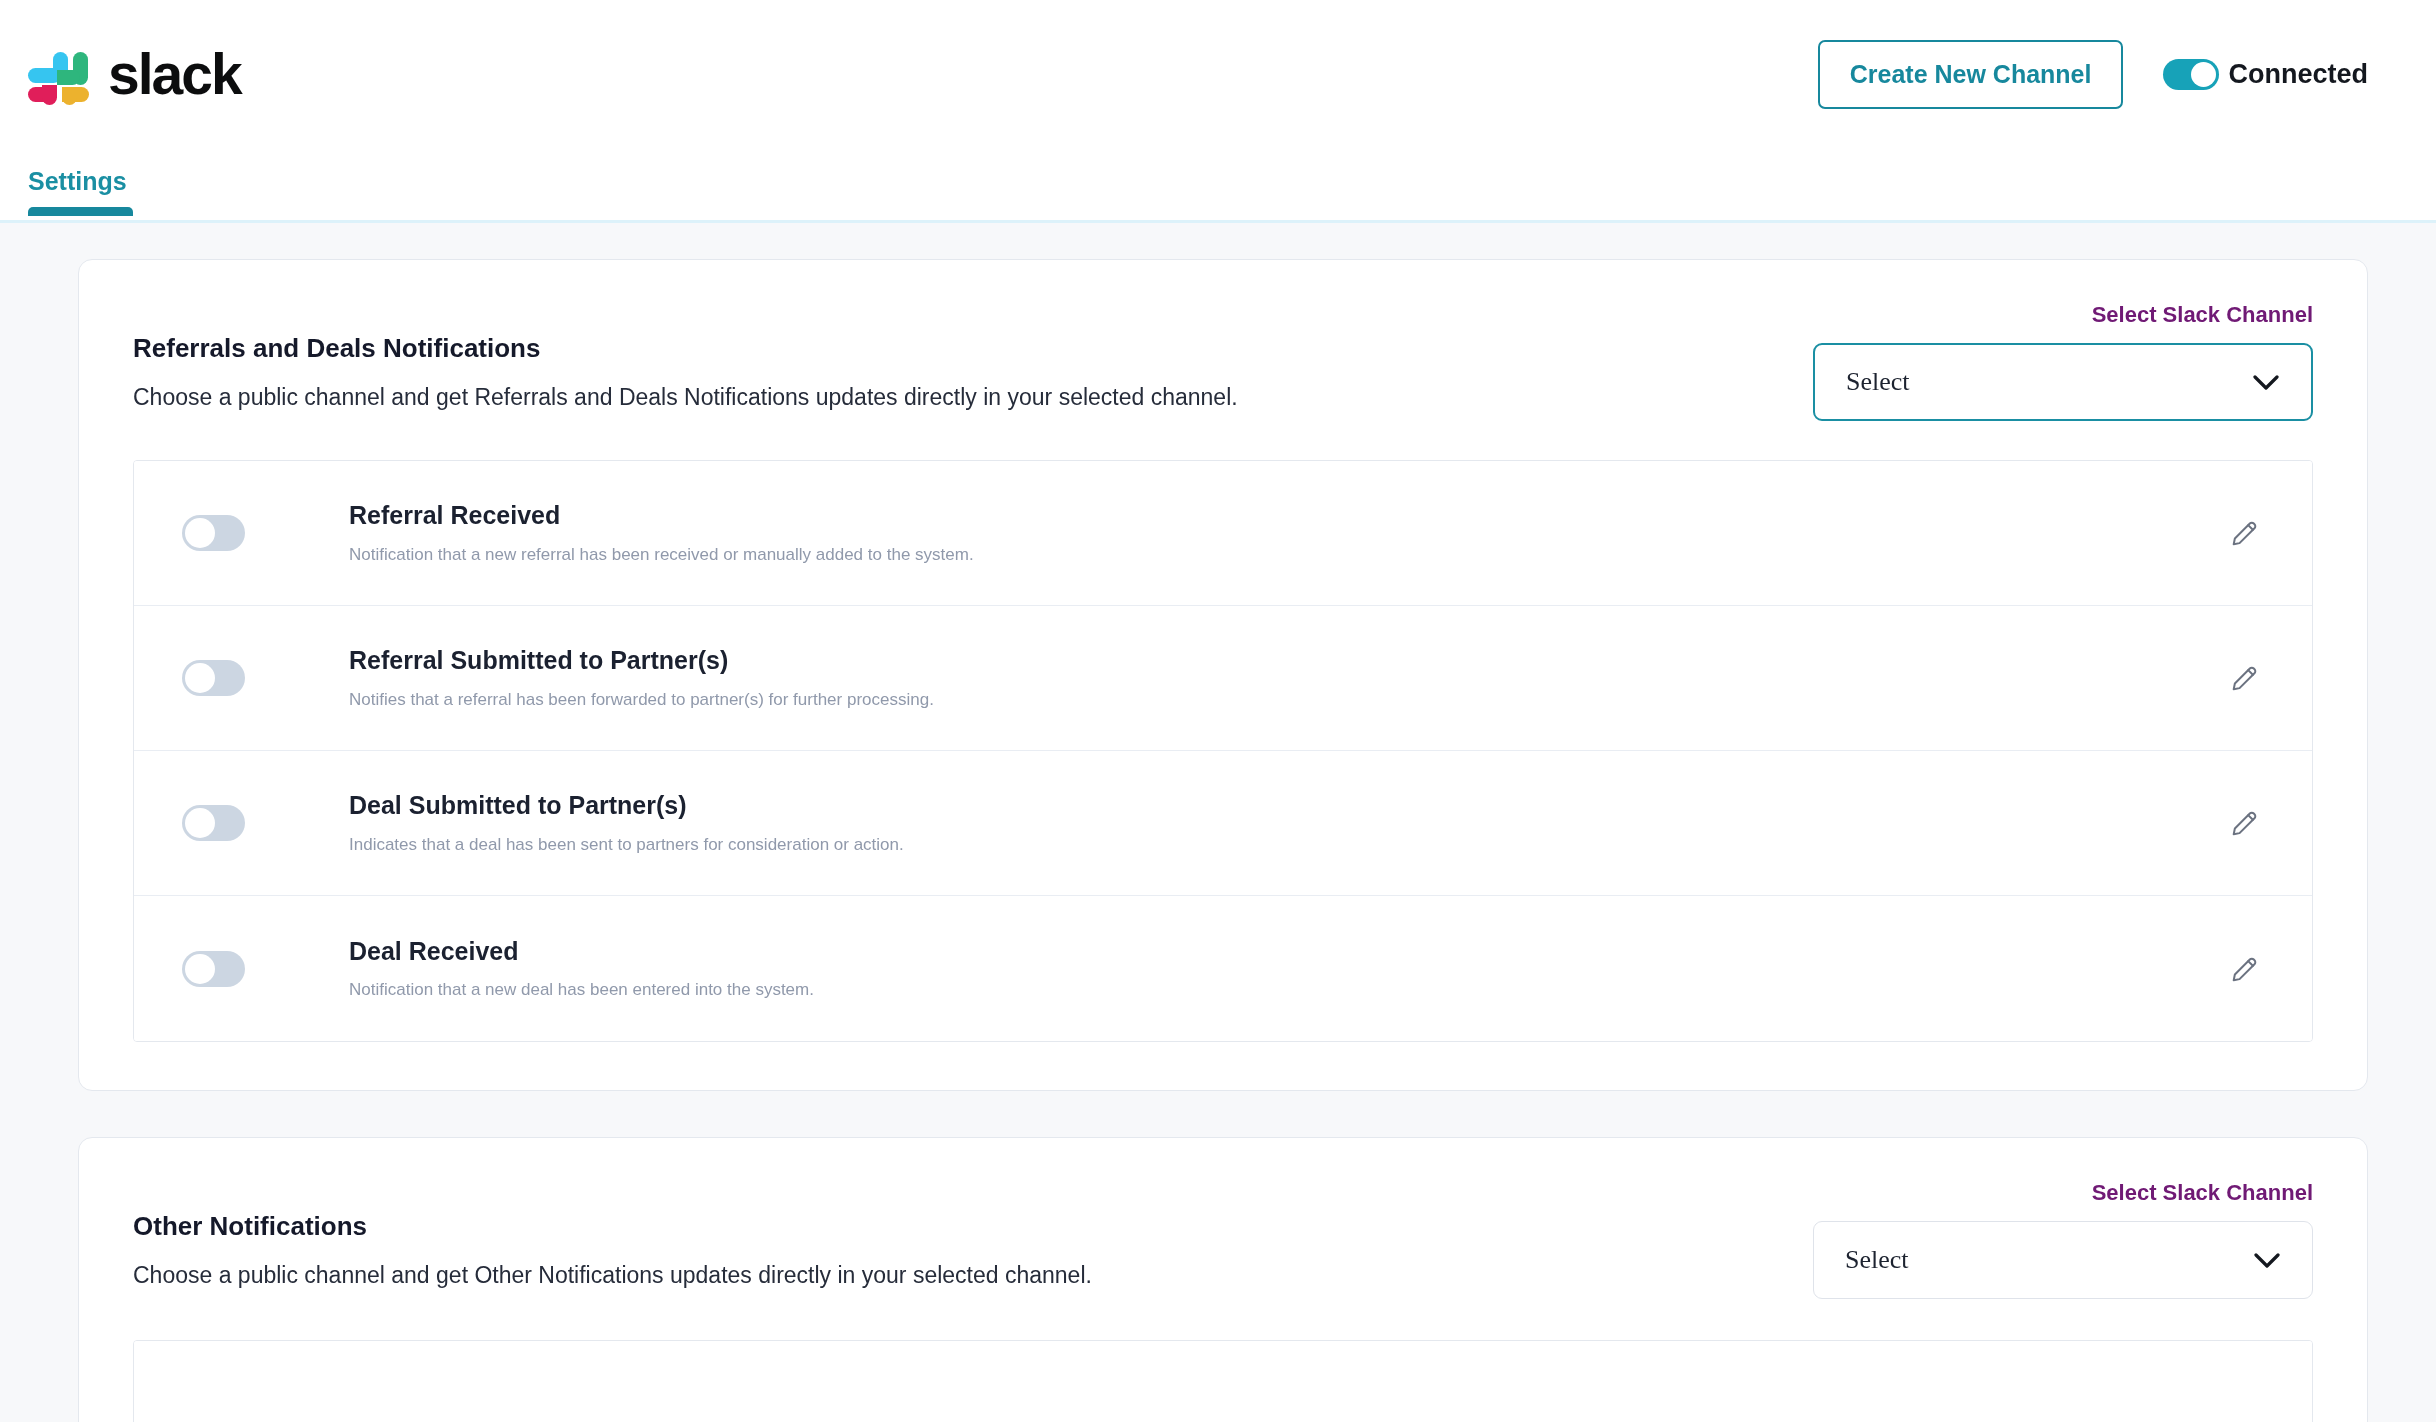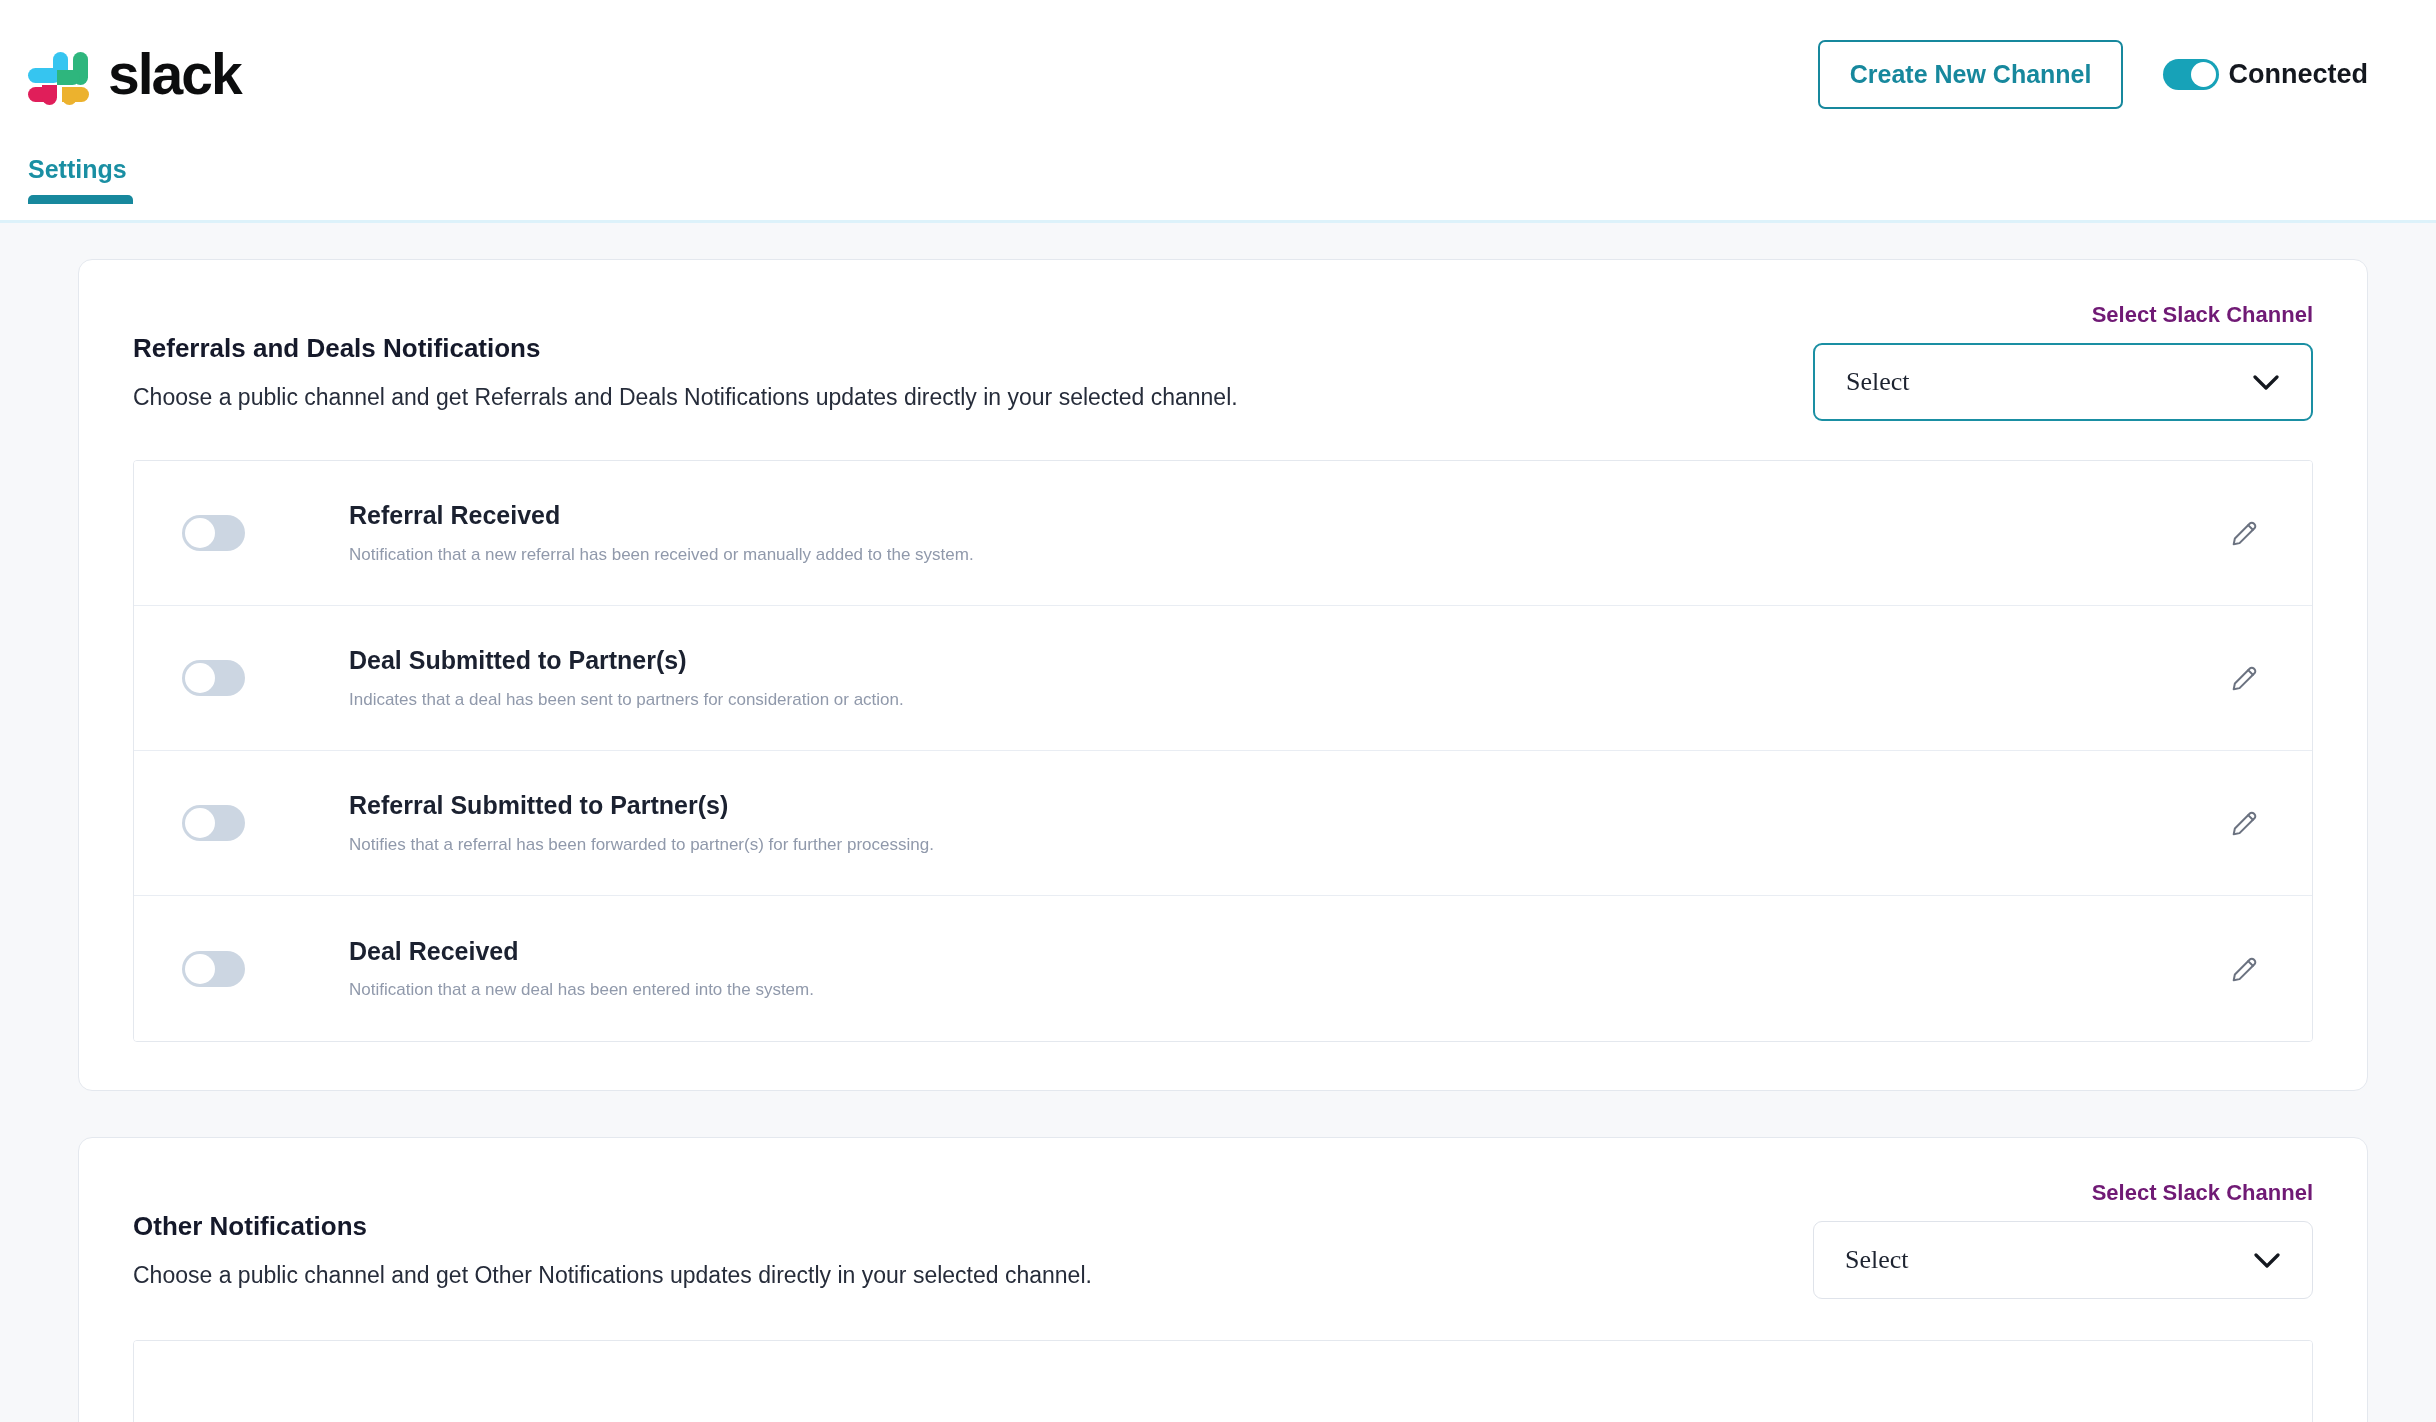--- a/index.html
+++ b/index.html
@@ -119,21 +119,21 @@
     font-size: 27px;
     font-weight: 700;
     color: #14181f;
     white-space: nowrap;
   }
 
   
   .tab-bar {
     position: absolute;
     left: 0;
-    bottom: 16px;
+    bottom: 4px;
     display: flex;
     padding-left: 28px;
   }
   .tab {
     position: relative;
     padding: 0 0 22px 0;
     margin-right: 40px;
     font-size: 25px;
     font-weight: 700;
     color: #1a8fa3;
@@ -377,38 +377,38 @@
             <path d="M14.4 6.1 L17.9 9.6" fill="none" stroke="#6b7280" stroke-width="1.5" stroke-linecap="round"></path>
           </svg>
         </span>
       </div>
 
       <div class="notif-row">
         <span class="row-toggle">
           <span class="knob"></span>
         </span>
         <div class="row-body">
-          <div class="row-title">Deal Submitted to Partner(s)</div>
-          <div class="row-desc">Indicates that a deal has been sent to partners for consideration or action.</div>
+          <div class="row-title">Referral Submitted to Partner(s)</div>
+          <div class="row-desc">Notifies that a referral has been forwarded to partner(s) for further processing.</div>
         </div>
         <span class="row-edit">
           <svg viewBox="0 0 24 24" width="32" height="32" aria-hidden="true">
             <path d="M3.5 20.5 L4.4 16.1 L15.6 4.9 a2.1 2.1 0 0 1 3 0 l0.5 0.5 a2.1 2.1 0 0 1 0 3 L7.9 19.6 Z" fill="none" stroke="#6b7280" stroke-width="1.5" stroke-linejoin="round"></path>
             <path d="M14.4 6.1 L17.9 9.6" fill="none" stroke="#6b7280" stroke-width="1.5" stroke-linecap="round"></path>
           </svg>
         </span>
       </div>
 
       <div class="notif-row">
         <span class="row-toggle">
           <span class="knob"></span>
         </span>
         <div class="row-body">
-          <div class="row-title">Referral Submitted to Partner(s)</div>
-          <div class="row-desc">Notifies that a referral has been forwarded to partner(s) for further processing.</div>
+          <div class="row-title">Deal Submitted to Partner(s)</div>
+          <div class="row-desc">Indicates that a deal has been sent to partners for consideration or action.</div>
         </div>
         <span class="row-edit">
           <svg viewBox="0 0 24 24" width="32" height="32" aria-hidden="true">
             <path d="M3.5 20.5 L4.4 16.1 L15.6 4.9 a2.1 2.1 0 0 1 3 0 l0.5 0.5 a2.1 2.1 0 0 1 0 3 L7.9 19.6 Z" fill="none" stroke="#6b7280" stroke-width="1.5" stroke-linejoin="round"></path>
             <path d="M14.4 6.1 L17.9 9.6" fill="none" stroke="#6b7280" stroke-width="1.5" stroke-linecap="round"></path>
           </svg>
         </span>
       </div>
 
       <div class="notif-row">

